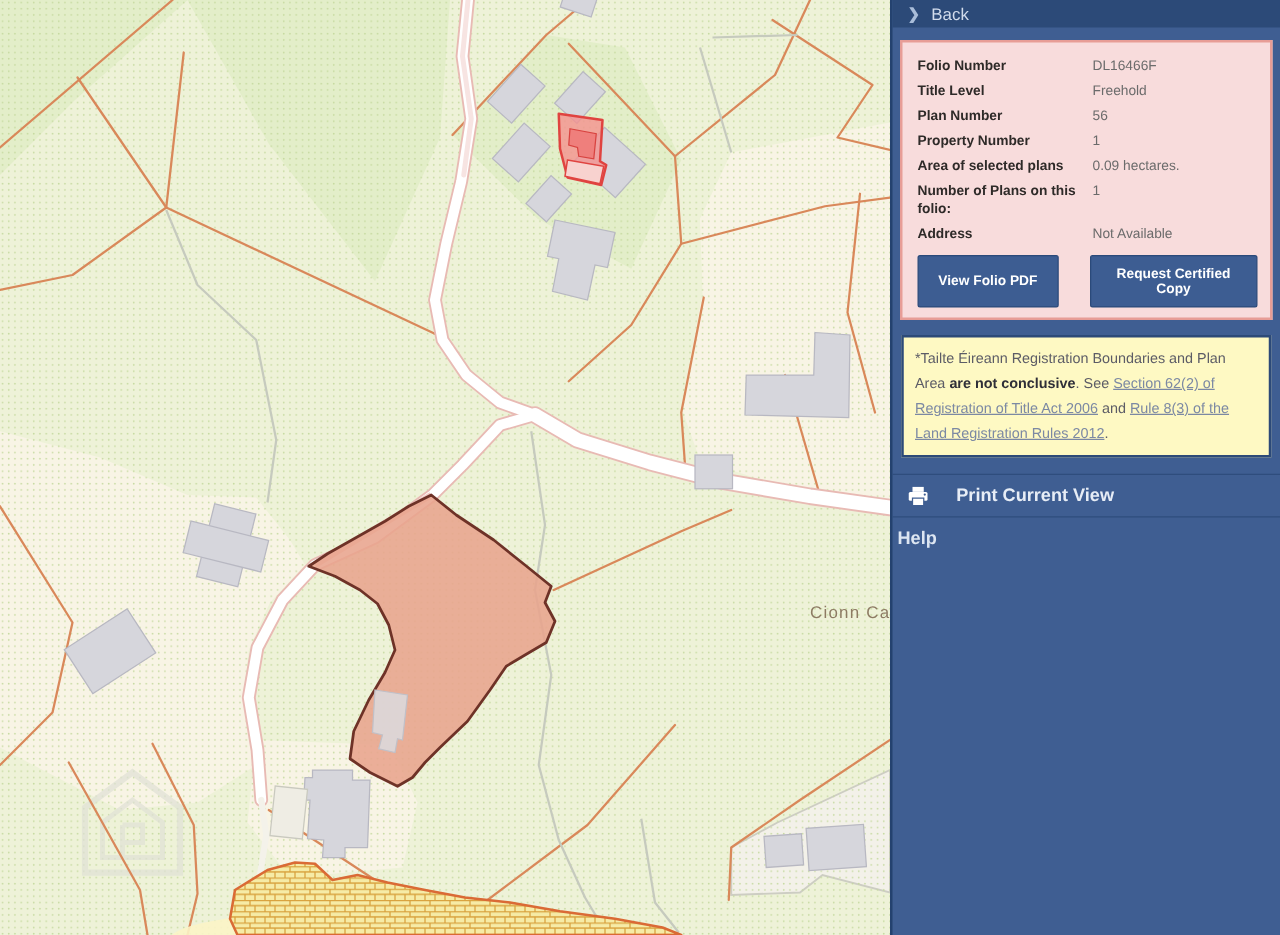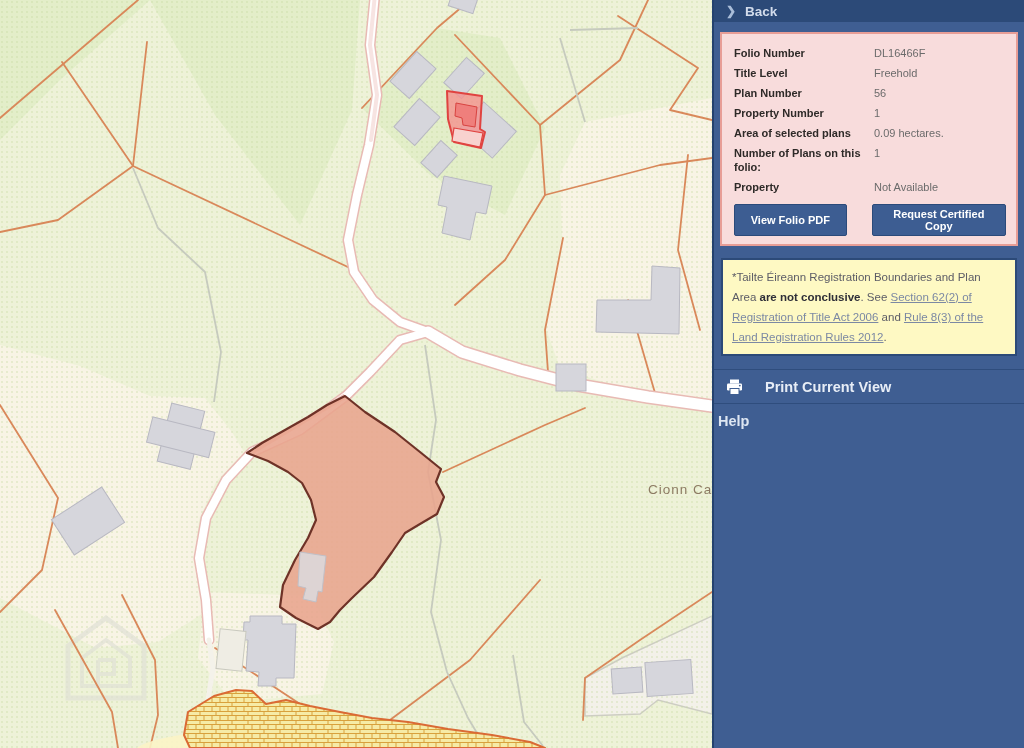--- a/index.html
+++ b/index.html
@@ -3,27 +3,27 @@
 <meta charset="utf-8">
 <style>
   html,body{margin:0;padding:0;}
   body{font-family:"Liberation Sans",sans-serif;background:#fff;}
   .app{position:relative;width:1024px;height:748px;overflow:hidden;background:#eef2d8;}
   .map-wrap{position:absolute;left:0;top:0;width:712px;height:748px;}
   .map-wrap svg{display:block;}
   .sidebar{position:absolute;left:712px;top:0;width:312px;height:748px;background:#3f5e92;border-left:2px solid #24426f;box-sizing:border-box;}
   .back-bar{height:22px;background:#2c4a78;display:flex;align-items:center;padding-left:12px;gap:9px;cursor:pointer;}
   .back-chevron{color:#a9bdd9;font-size:12px;font-weight:bold;line-height:1;}
-  .back-label{color:#d2dcec;font-size:13.5px;font-weight:700;}
+  .back-label{color:#d2dcec;font-size:13.5px;font-weight:400;}
   .folio-panel{margin:10px 6px 0 6px;background:#f8dcdc;border:2px solid #e79d96;padding:9px 10px 8px 12px;box-sizing:border-box;}
   .folio-grid{display:grid;grid-template-columns:140px 1fr;row-gap:0;}
   .folio-label{font-size:11px;font-weight:700;color:#2e2a28;padding:3px 0;line-height:14px;}
   .folio-value{font-size:11px;color:#6b6b6b;padding:3px 0;line-height:14px;}
   .folio-buttons{display:flex;gap:8px;margin-top:7px;}
-  .folio-btn{height:32px;background:#3d5d92;border:1px solid #2b4a7a;border-radius:2px;color:#ffffff;font-family:"Liberation Sans",sans-serif;font-size:11px;font-weight:600;cursor:pointer;}
+  .folio-btn{height:42px;background:#3d5d92;border:1px solid #2b4a7a;border-radius:2px;color:#ffffff;font-family:"Liberation Sans",sans-serif;font-size:11px;font-weight:600;cursor:pointer;}
   .btn-pdf{flex:1;}
   .btn-cert{flex:1.22;margin-left:17px;}
   .disclaimer{margin:12px 7px 0 7px;background:#fef9c3;border:2px solid #2c4a78;padding:7px 9px;font-size:11.5px;line-height:20px;color:#5c5c66;}
   .disclaimer b{color:#2f2f38;}
   .disclaimer a{color:#7c89a3;text-decoration:underline;cursor:pointer;}
   .print-row{margin-top:13px;border-top:1px solid #2f4d7d;height:33px;display:flex;align-items:center;gap:22px;padding-left:12px;color:#e7edf6;font-size:14.5px;font-weight:600;cursor:pointer;}
   .help-row{border-top:1px solid #2f4d7d;height:33px;display:flex;align-items:center;padding-left:4px;color:#dde6f2;font-size:14.5px;font-weight:600;cursor:pointer;}
   .printer-icon svg{display:block;}
 </style>
 </head>
@@ -163,21 +163,21 @@
         <div class="folio-label">Title Level</div>
         <div class="folio-value">Freehold</div>
         <div class="folio-label">Plan Number</div>
         <div class="folio-value">56</div>
         <div class="folio-label">Property Number</div>
         <div class="folio-value">1</div>
         <div class="folio-label">Area of selected plans</div>
         <div class="folio-value">0.09 hectares.</div>
         <div class="folio-label">Number of Plans on this folio:</div>
         <div class="folio-value">1</div>
-        <div class="folio-label">Property</div>
+        <div class="folio-label">Address</div>
         <div class="folio-value">Not Available</div>
       </div>
       <div class="folio-buttons">
         <button class="folio-btn btn-pdf">View Folio PDF</button>
         <button class="folio-btn btn-cert">Request Certified Copy</button>
       </div>
     </div>
 
     <div class="disclaimer"><span>*Tailte Éireann Registration Boundaries and Plan Area </span><b>are not conclusive</b><span>. See </span><a>Section 62(2) of Registration of Title Act 2006</a><span> and </span><a>Rule 8(3) of the Land Registration Rules 2012</a><span>.</span></div>
 

